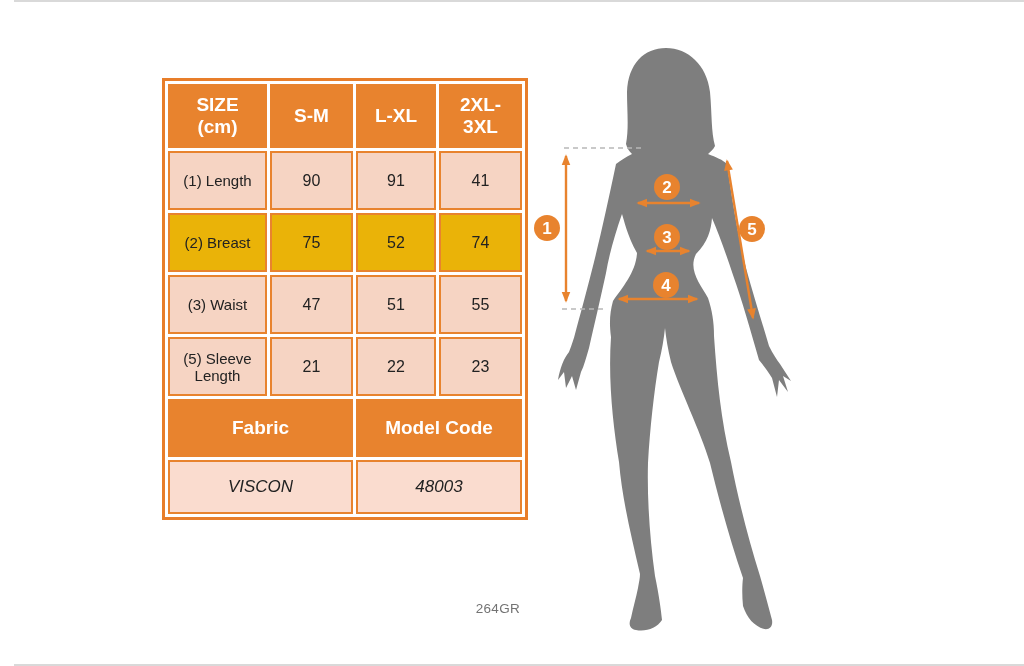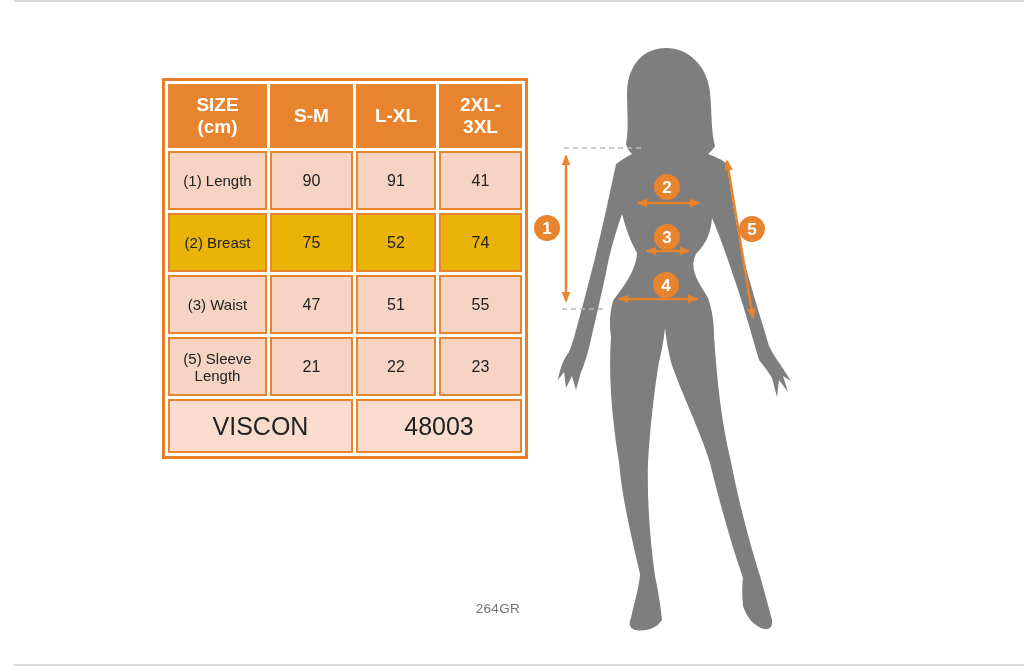--- a/index.html
+++ b/index.html
@@ -24,21 +24,21 @@
   }
   .size-table td{
     border:2px solid #e8832e;text-align:center;vertical-align:middle;
     color:#222222;padding:0;height:55px;
   }
   .size-table td.lbl{font-size:15px;}
   .size-table td.val{font-size:16px;}
   .size-table tr.r-dark td{background:#f6d4c3;}
   .size-table tr.r-light td{background:#eab308;}
   .size-table th.foot{height:58px;font-size:19px;}
-  .size-table tr.fabric-vals td{background:#fadcCF;background:#fadccf;font-size:25px;height:50px;}
+  .size-table tr.fabric-vals td{background:#fadcCF;background:#fadccf;font-size:17px;height:50px;font-style:italic;}
   .note{
     position:absolute;left:148px;top:601px;width:358px;text-align:right;
     font-size:13.5px;color:#737373;letter-spacing:.3px;
   }
 
   
   #figure-svg{position:absolute;left:500px;top:30px;}
   .badge-num{font:bold 17px "Liberation Sans",sans-serif;fill:#ffffff;text-anchor:middle;}
 </style>
 </head>
@@ -80,20 +80,24 @@
       <td class="lbl">(3) Waist</td>
       <td class="val">47</td>
       <td class="val">51</td>
       <td class="val">55</td>
     </tr>
     <tr class="r-dark">
       <td class="lbl">(5) Sleeve Length</td>
       <td class="val">21</td>
       <td class="val">22</td>
       <td class="val">23</td>
+    </tr>
+    <tr>
+      <th class="foot" colspan="2">Fabric</th>
+      <th class="foot" colspan="2">Model Code</th>
     </tr>
     <tr class="fabric-vals">
       <td colspan="2">VISCON</td>
       <td colspan="2">48003</td>
     </tr>
   </tbody>
     </table>
 
   <div class="note">264GR</div>
 

